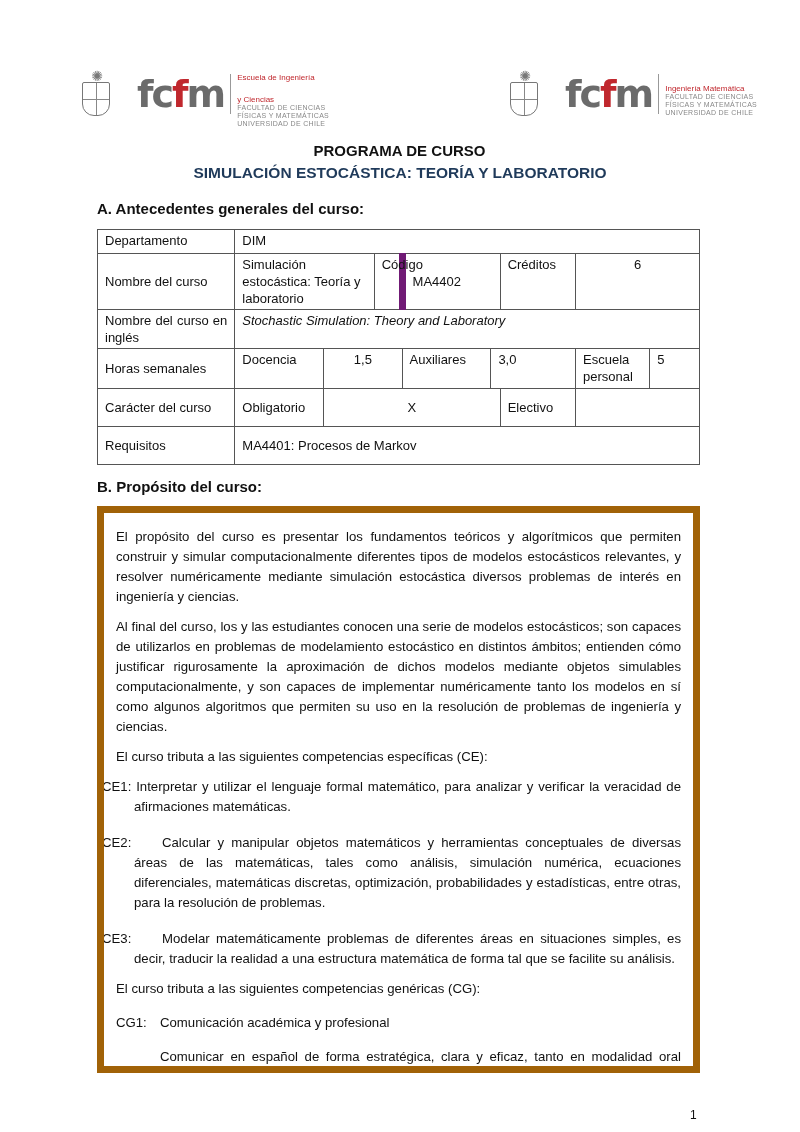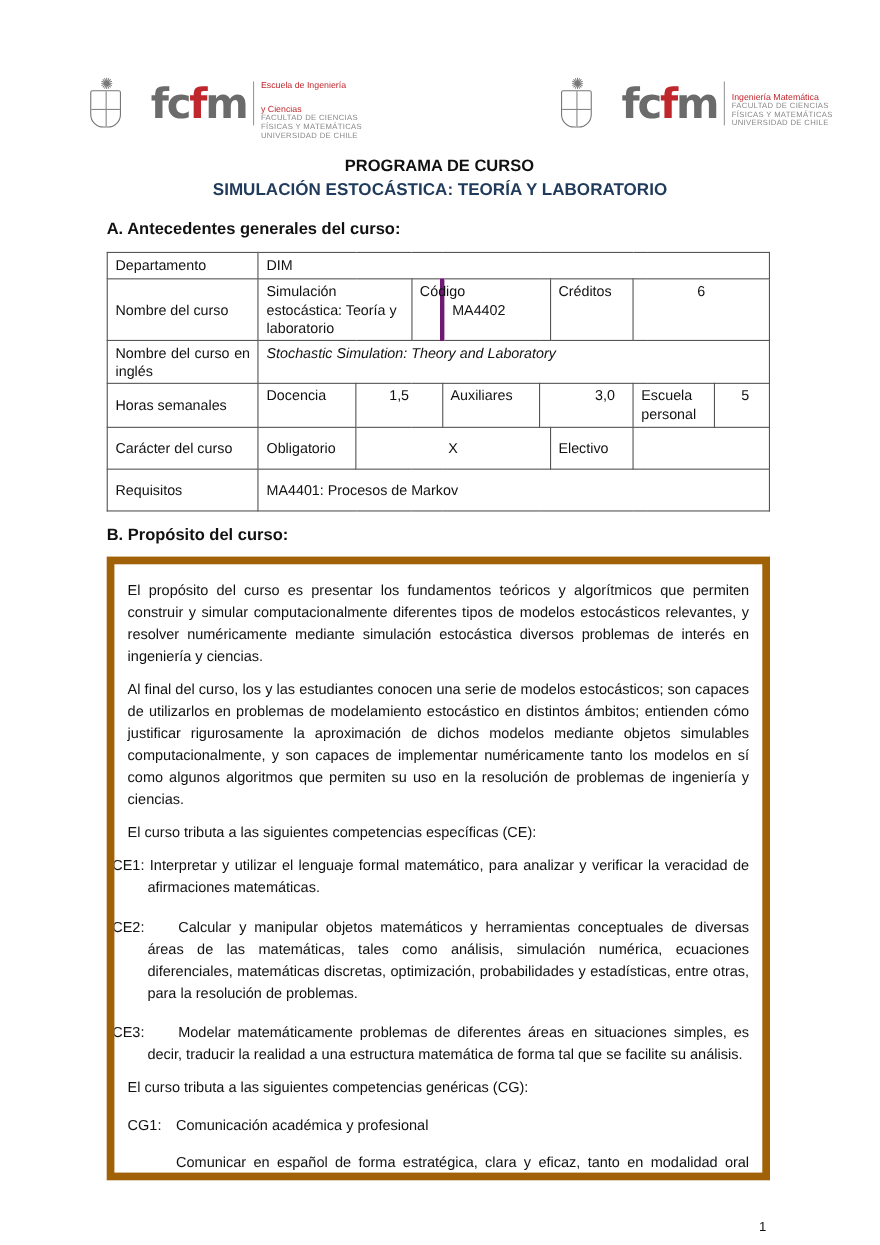--- a/index.html
+++ b/index.html
@@ -26,21 +26,21 @@
   .title1 { position:absolute; top:142px; left:0; width:799px; text-align:center; font-weight:bold; font-size:15px; color:#111; }
   .title2 { position:absolute; top:164px; left:0; width:800px; text-align:center; font-weight:bold; font-size:15.5px; color:#1f3a5a; }
   .section-head { position:absolute; left:97px; font-weight:bold; font-size:15px; color:#111; }
 
   
   table.info { position:absolute; left:97px; top:229px; width:603px; border-collapse:collapse; table-layout:fixed; font-size:13px; }
   table.info td { border:1px solid #555; padding:2px 7px; vertical-align:top; line-height:17px; }
   table.info td.mid { vertical-align:middle; }
   .italic { font-style:italic; }
   .center { text-align:center; }
-  .right { text-align:right; }
+  .right { text-align:left; }
   .justify { text-align:justify; }
 
   
   .box { position:absolute; left:97px; top:506px; width:603px; height:567px; border:7px solid #a16207; box-sizing:border-box; padding:14px 12px 0 12px; font-size:13.2px; line-height:20px; overflow:hidden; }
   .box p { margin:0 0 10px 0; text-align:justify; }
   .ce { margin:0 0 10px 0; text-align:justify; padding-left:18px; text-indent:-16px; }
   .ce .tag { display:inline-block; }
   .cg-title { margin:0 0 10px 0; }
   .cg-title .tag { display:inline-block; width:44px; }
   .cg-desc { margin:0; padding-left:44px; text-align:justify; text-align-last:justify; }
@@ -103,21 +103,21 @@
     </colgroup>
     <tbody>
         <tr style="height:24px">
       <td>Departamento</td>
       <td colspan="9">DIM</td>
     </tr>
     <tr style="height:56px">
       <td class="mid">Nombre del curso</td>
       <td colspan="2">Simulación estocástica: Teoría y laboratorio</td>
       <td colspan="1" style="border-right:none;padding-right:0;overflow:visible;white-space:nowrap">Código</td>
-      <td colspan="2" class="mid" style="border-left:4px solid #701a75;padding-left:7px">MA4402</td>
+      <td colspan="2" class="mid" style="border-left:7px solid #701a75;padding-left:7px">MA4402</td>
       <td colspan="1">Créditos</td>
       <td colspan="3" class="center">6</td>
     </tr>
     <tr style="height:36px">
       <td class="justify" style="text-align-last:left">Nombre del curso en inglés</td>
       <td colspan="9" class="italic">Stochastic Simulation: Theory and Laboratory</td>
     </tr>
     <tr style="height:40px">
       <td class="mid">Horas semanales</td>
       <td>Docencia</td>

